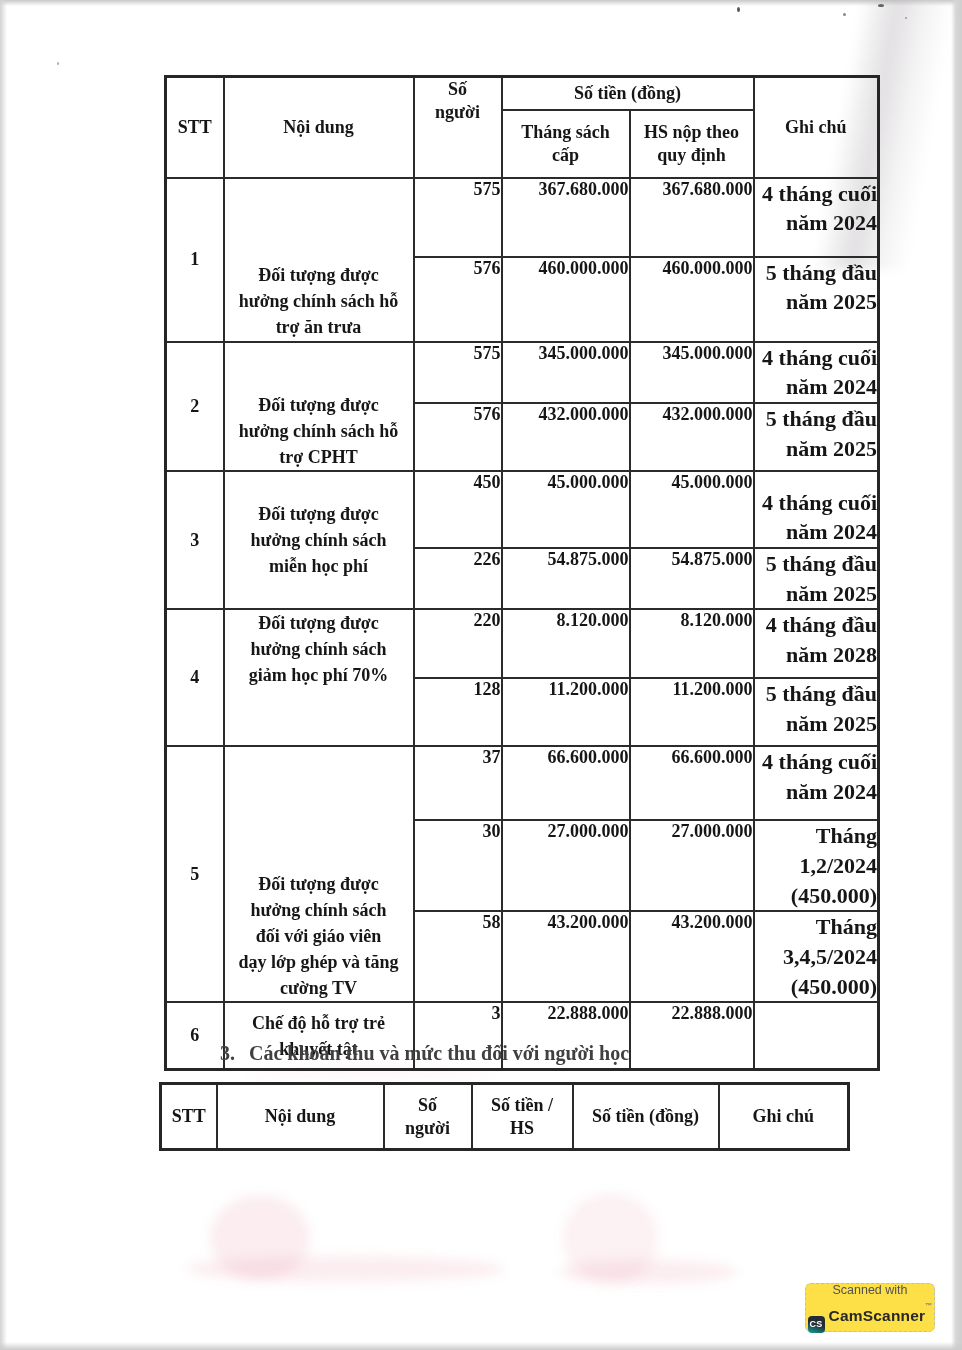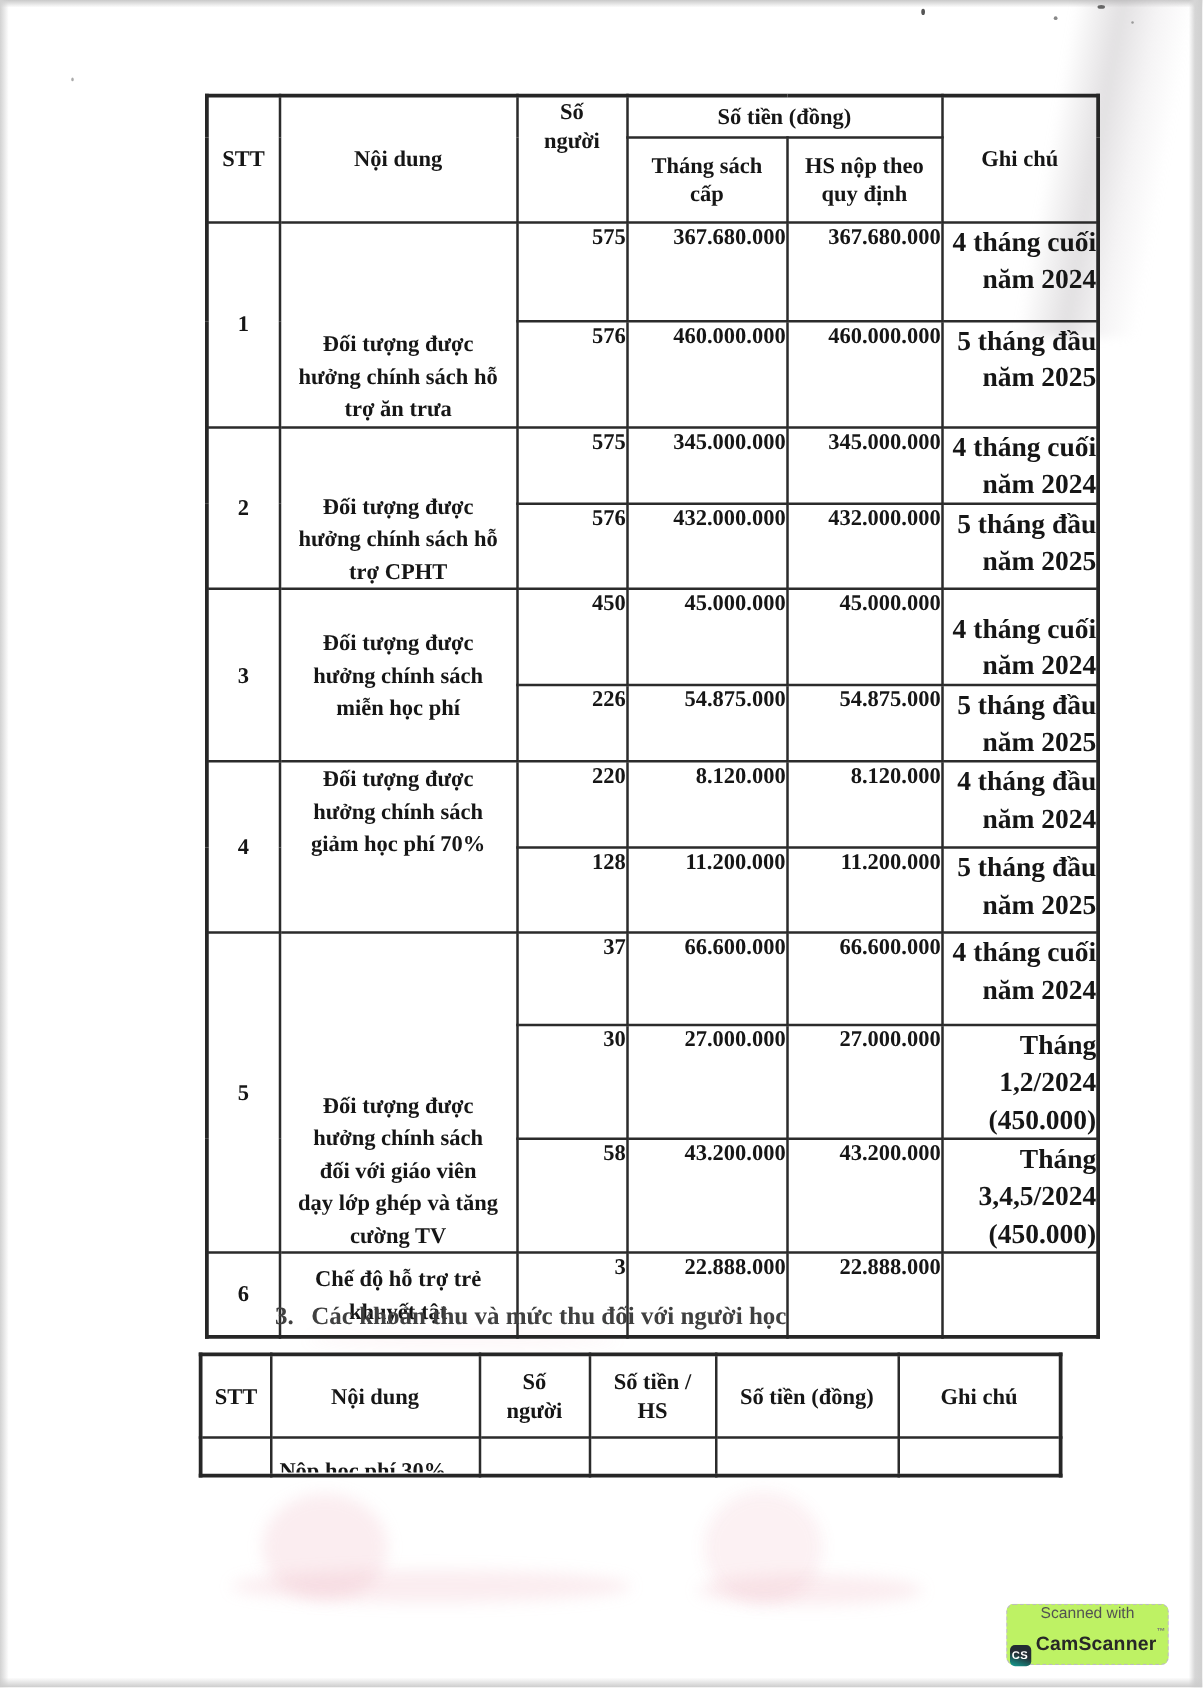--- a/index.html
+++ b/index.html
@@ -41,21 +41,21 @@
   .nd-b3{vertical-align:bottom;padding-bottom:14px;}
   .stt{text-align:center;vertical-align:middle;font-size:18px;}
 
   .section-heading{position:absolute;left:220px;top:1042px;font-size:20px;font-weight:bold;color:#404040;}
   .section-heading .sp{display:inline-block;width:14px;}
 
   .t2-clip{height:27px;overflow:hidden;}
   .t2-clip .txt{padding:14px 0 0 6px;font-size:18px;font-weight:bold;line-height:22px;}
 
   
-  .badge{position:absolute;left:805px;top:1283px;width:128px;height:47px;background:#bef264;
+  .badge{position:absolute;left:805px;top:1283px;width:128px;height:47px;background:#fde047;
          border:1px dashed #bdbdbd;border-radius:6px;display:flex;flex-direction:column;
          align-items:center;justify-content:center;font-family:"Liberation Sans","DejaVu Sans",sans-serif;}
   .badge .l1{font-size:12.5px;color:#525252;line-height:15px;}
   .badge .l2{display:flex;align-items:center;gap:4px;margin-top:2px;}
   .cs-logo{width:17px;height:17px;border-radius:4px;display:flex;align-items:center;justify-content:center;
            background:linear-gradient(200deg,#232c33 48%,#12a296 100%);
            color:#fff;font-size:9px;font-weight:bold;letter-spacing:.3px;margin-top:16px;}
   .badge .app{font-size:15.5px;font-weight:bold;color:#272727;letter-spacing:.2px;}
   .badge .tm{font-size:7px;color:#777;vertical-align:top;position:relative;top:-5px;}
 </style>
@@ -164,21 +164,21 @@
 
     <tr style="height:69px">
       <td class="stt" rowspan="2">4</td>
       <td class="nd nd-t" rowspan="2">Đối tượng được
 hưởng chính sách
 giảm học phí 70%</td>
       <td class="num">220</td>
       <td class="num">8.120.000</td>
       <td class="num">8.120.000</td>
       <td class="gc">4 tháng đầu
-năm 2024</td>
+năm 2028</td>
     </tr>
     <tr style="height:68px">
       <td class="num">128</td>
       <td class="num">11.200.000</td>
       <td class="num">11.200.000</td>
       <td class="gc">5 tháng đầu
 năm 2025</td>
     </tr>
 
     <tr style="height:74px">
@@ -240,32 +240,20 @@
         <tr style="height:66px">
       <th class="hc">STT</th>
       <th class="hc">Nội dung</th>
       <th class="hc">Số
 người</th>
       <th class="hc">Số tiền /
 HS</th>
       <th class="hc">Số tiền (đồng)</th>
       <th class="hc">Ghi chú</th>
     </tr>
-    <tr style="height:31px">
-      <td></td>
-      <td>
-        <div class="t2-clip">
-              <div class="txt">Nộp học phí 30%</div>
-            </div>
-      </td>
-      <td></td>
-      <td></td>
-      <td></td>
-      <td></td>
-    </tr>
   </tbody>
     </table>
 
   <div class="badge">
     <div class="l1">Scanned with</div>
     <div class="l2">
       <div class="cs-logo">CS</div>
       <div class="app"><span>CamScanner</span><span class="tm">™</span></div>
     </div>
   </div>

